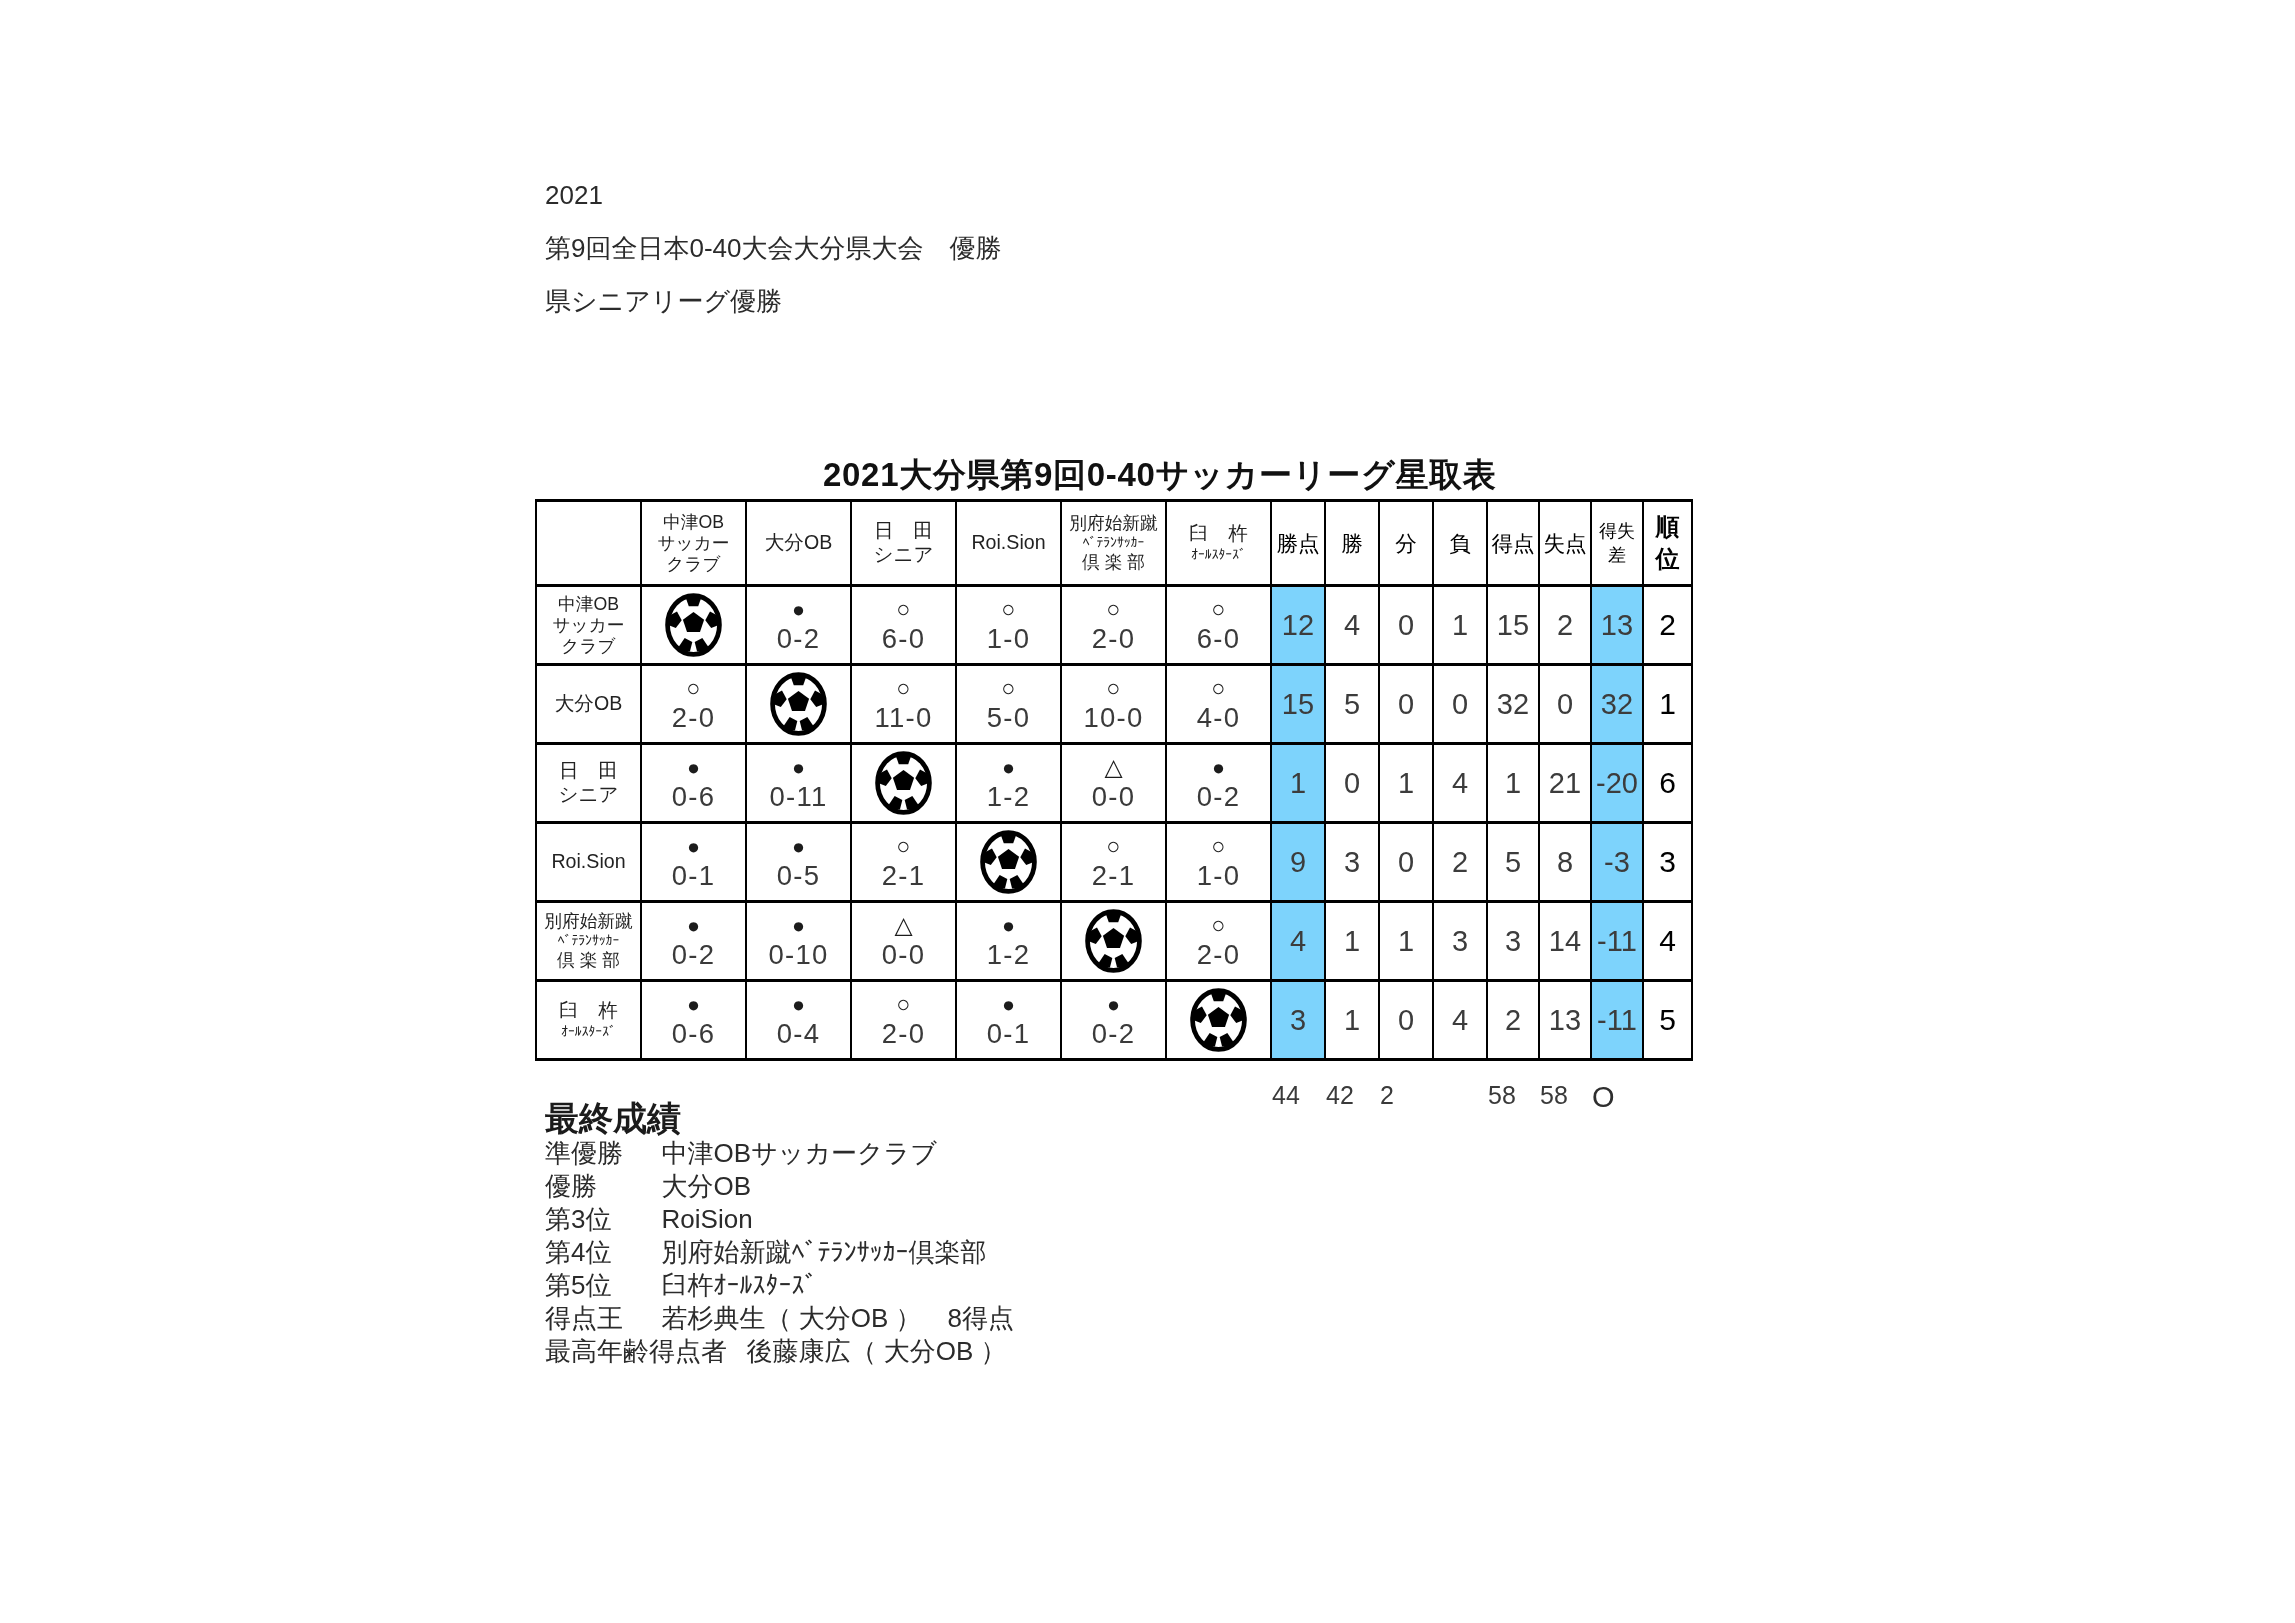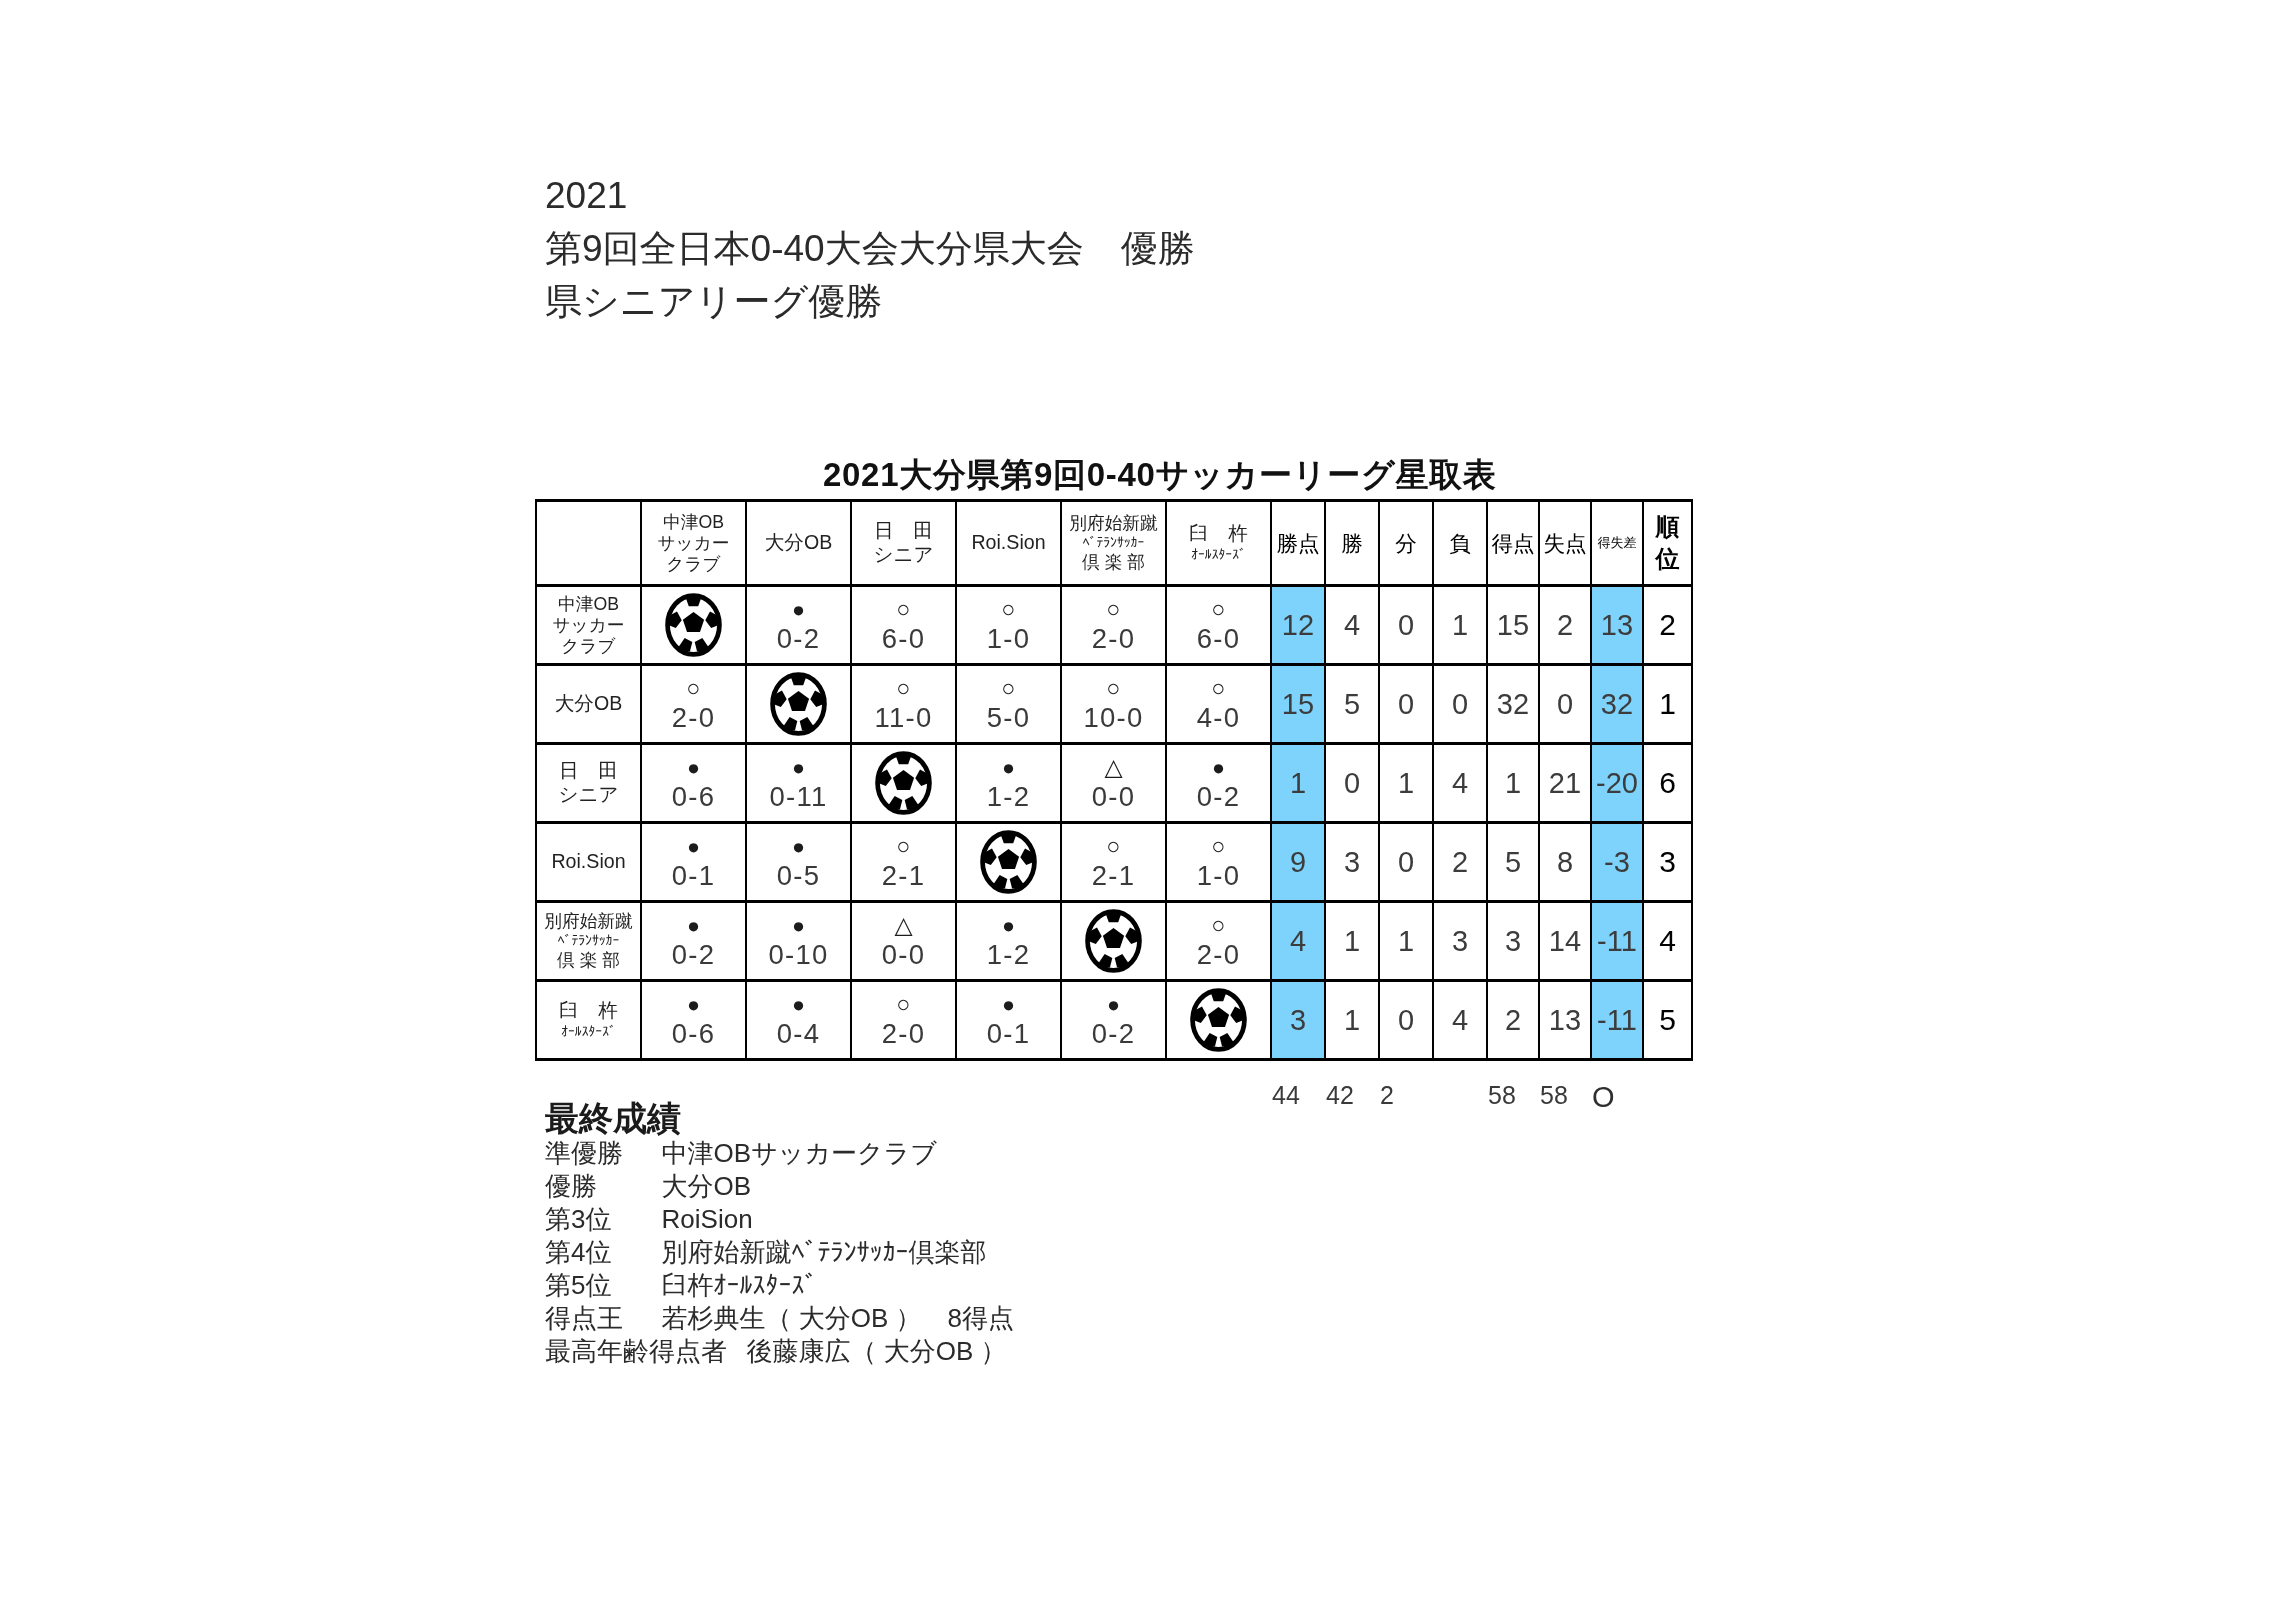--- a/index.html
+++ b/index.html
@@ -2,21 +2,21 @@
 <html lang="ja" style="font-size:10.5px"><head>
 <meta charset="utf-8">
 <style>
   html,body{margin:0;padding:0;}
   body{
     width:2295px;height:1623px;position:relative;background:#ffffff;
     font-family:"Liberation Sans","DejaVu Sans",sans-serif;color:#222;
     overflow:hidden;
   }
   
-  .intro{position:absolute;left:545px;top:169px;font-size:37px;line-height:53px;color:#2b2b2b;white-space:pre;}
+  .intro{position:absolute;left:545px;top:169px;font-size:26px;line-height:53px;color:#2b2b2b;white-space:pre;}
   .intro-line{display:block;}
   
   .table-title{position:absolute;left:823px;top:453px;font-size:33px;font-weight:bold;color:#111;letter-spacing:0.7px;white-space:pre;}
   
   table.league{position:absolute;left:535px;top:499px;border-collapse:collapse;table-layout:fixed;background:#fff;}
   table.league td,table.league th{
     border:2px solid #000;border-top-width:3.3px;border-bottom-width:3.3px;
     padding:0;text-align:center;vertical-align:middle;overflow:hidden;font-weight:normal;
   }
   table.league thead tr{height:85px;}
@@ -26,21 +26,21 @@
   .team-line.sm{font-size:17.7px;line-height:21px;}
   .team-line.xs{font-size:13.7px;line-height:18.3px;}
   .result-cell{color:#2e2e2e;}
   .result-cell .mark{display:block;font-size:23.6px;line-height:27.5px;color:#1c1c1c;}
   .result-cell .mark.loss{font-size:21.6px;}
   .result-cell .score{display:block;font-size:27.5px;line-height:31px;color:#3a3a3a;letter-spacing:1.3px;white-space:pre;}
   .stat-cell{font-size:29px;color:#3c3c3c;}
   .stat-cell.yellow{background:#7dd3fc;}
   .rank-cell{font-size:30px;font-weight:bold;color:#000;}
   th.stat-h{font-size:21.6px;color:#000000;}
-  th.stat-h.gd{font-size:13px;border-radius:23px;}
+  th.stat-h.gd{font-size:18px;border-radius:23px;}
   th.stat-h.rank{font-size:24px;font-weight:bold;color:#000;}
   .ball-wrap{display:flex;align-items:center;justify-content:center;height:100%;}
   
   .totals{position:absolute;left:1272px;top:1081px;display:flex;font-size:25px;color:#3a3a3a;}
   .totals .tcell{white-space:pre;}
   .totals .tcell.gd{font-size:29px;color:#2e2e2e;}
   
   .results{position:absolute;left:545px;top:1100px;color:#2b2b2b;}
   .results .heading{font-size:34px;font-weight:bold;color:#1b1b1b;line-height:37px;}
   .results .item{display:flex;font-size:26px;line-height:33px;}

